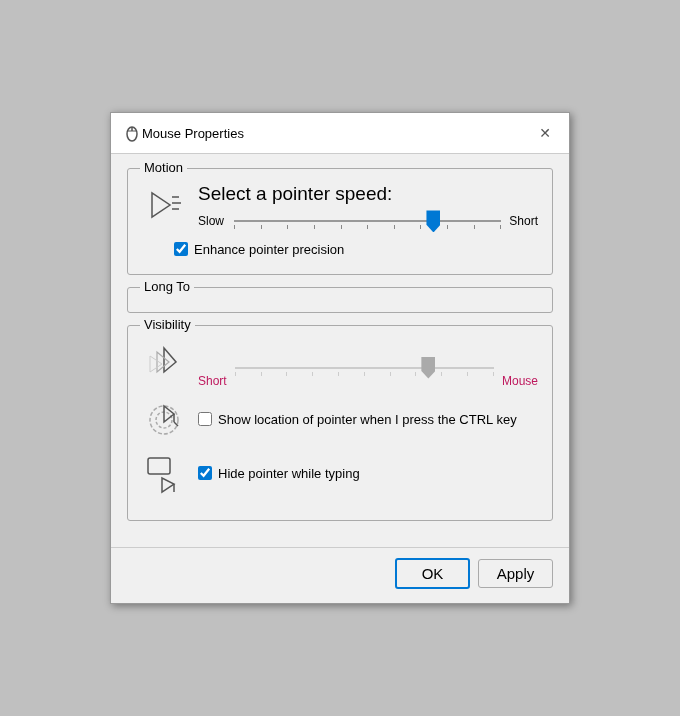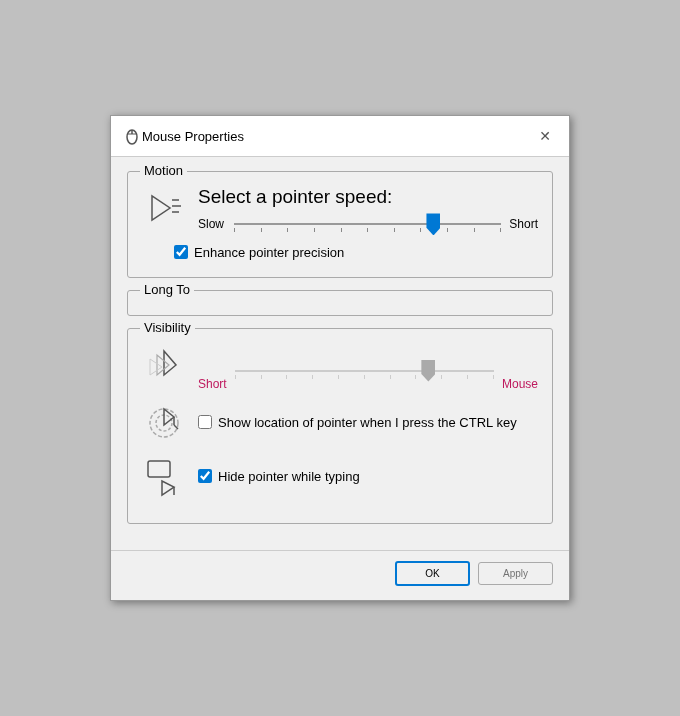--- a/index.html
+++ b/index.html
@@ -234,33 +234,33 @@
       align-items: center;
       gap: 8px;
       padding: 10px 16px 14px;
       border-top: 1px solid #ccc;
       background: #f0f0f0;
     }
 
     .btn {
       min-width: 75px;
       padding: 5px 16px;
-      font-size: 10px;
+      font-size: 15px;
       border: 1px solid #aaa;
       border-radius: 3px;
       background: #f0f0f0;
       cursor: pointer;
     }
 
     .btn.primary {
       border: 2px solid #0078d4;
     }
 
     .btn.disabled {
-      color: #737373;
+      color: #000000;
       cursor: default;
     }
 
     
     svg { display: block; }
   </style>
 </head>
 <body>
 
 <div class="window">

